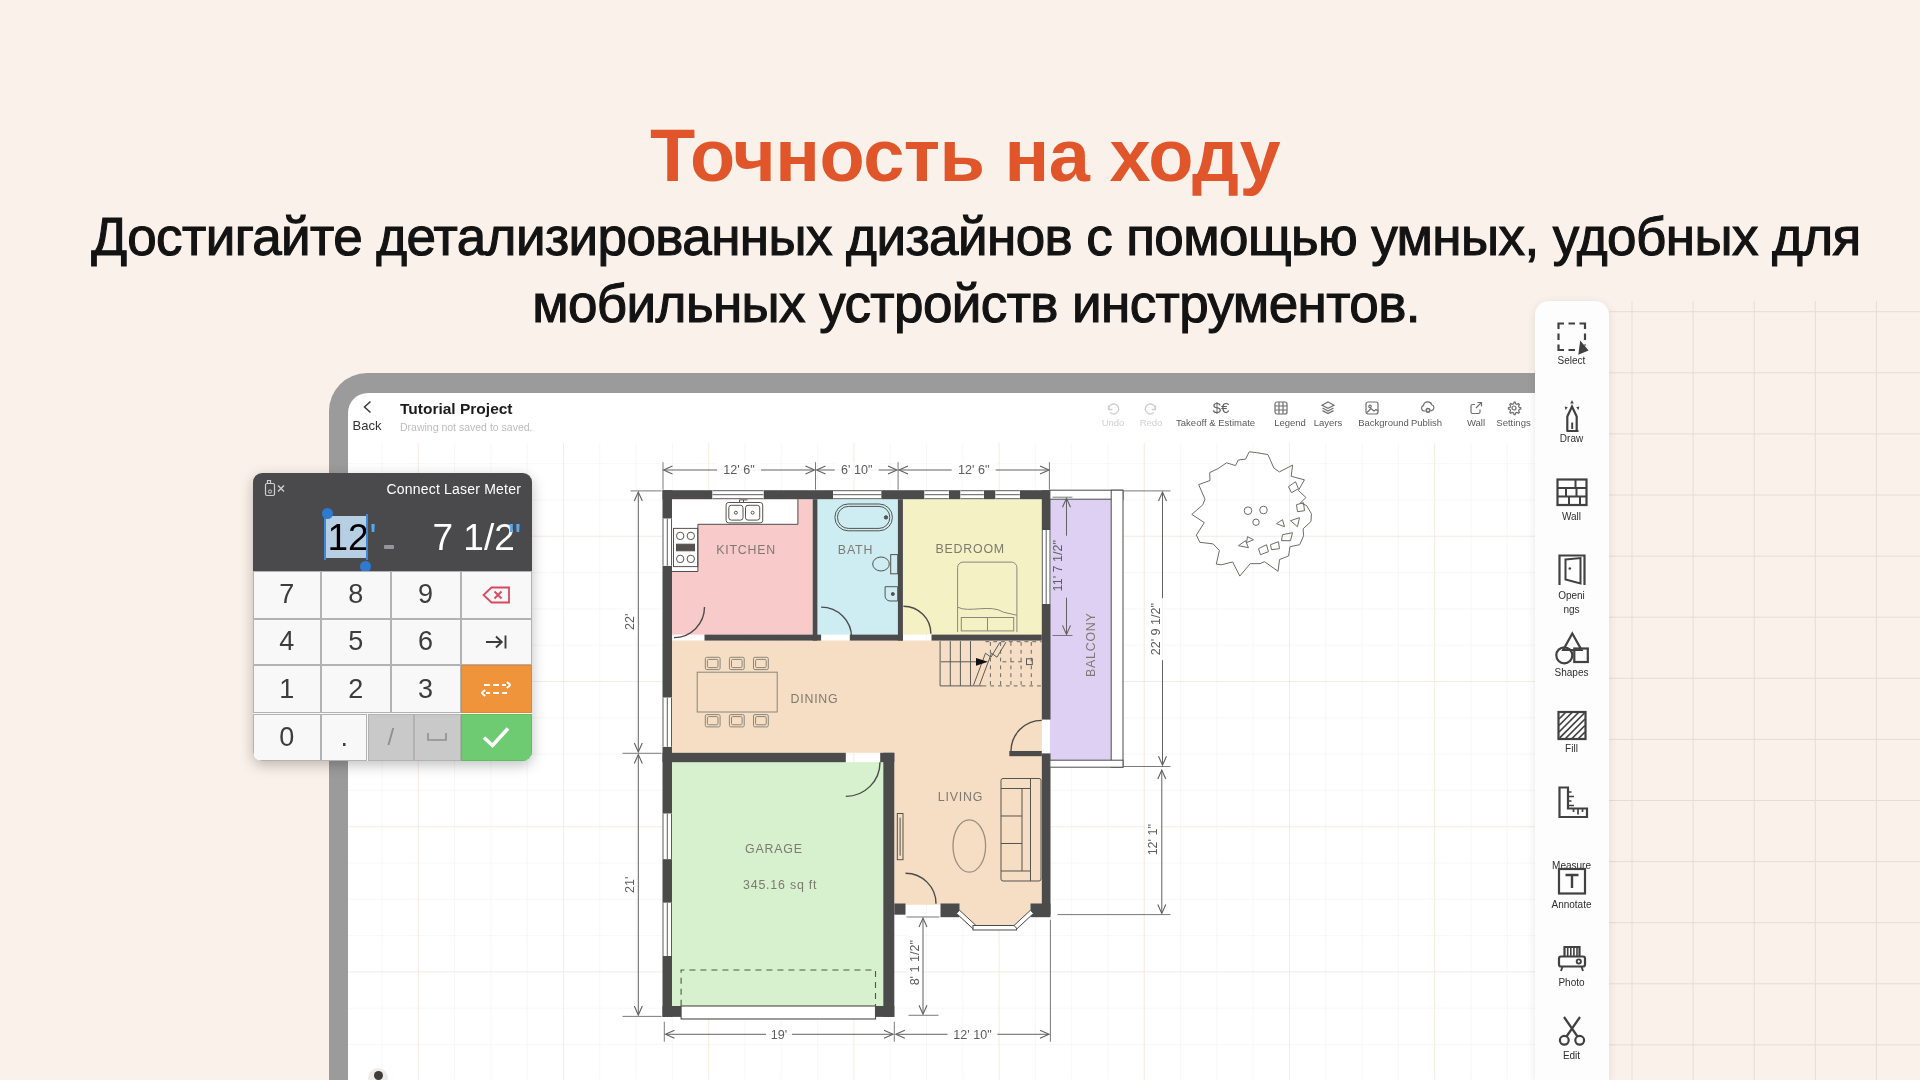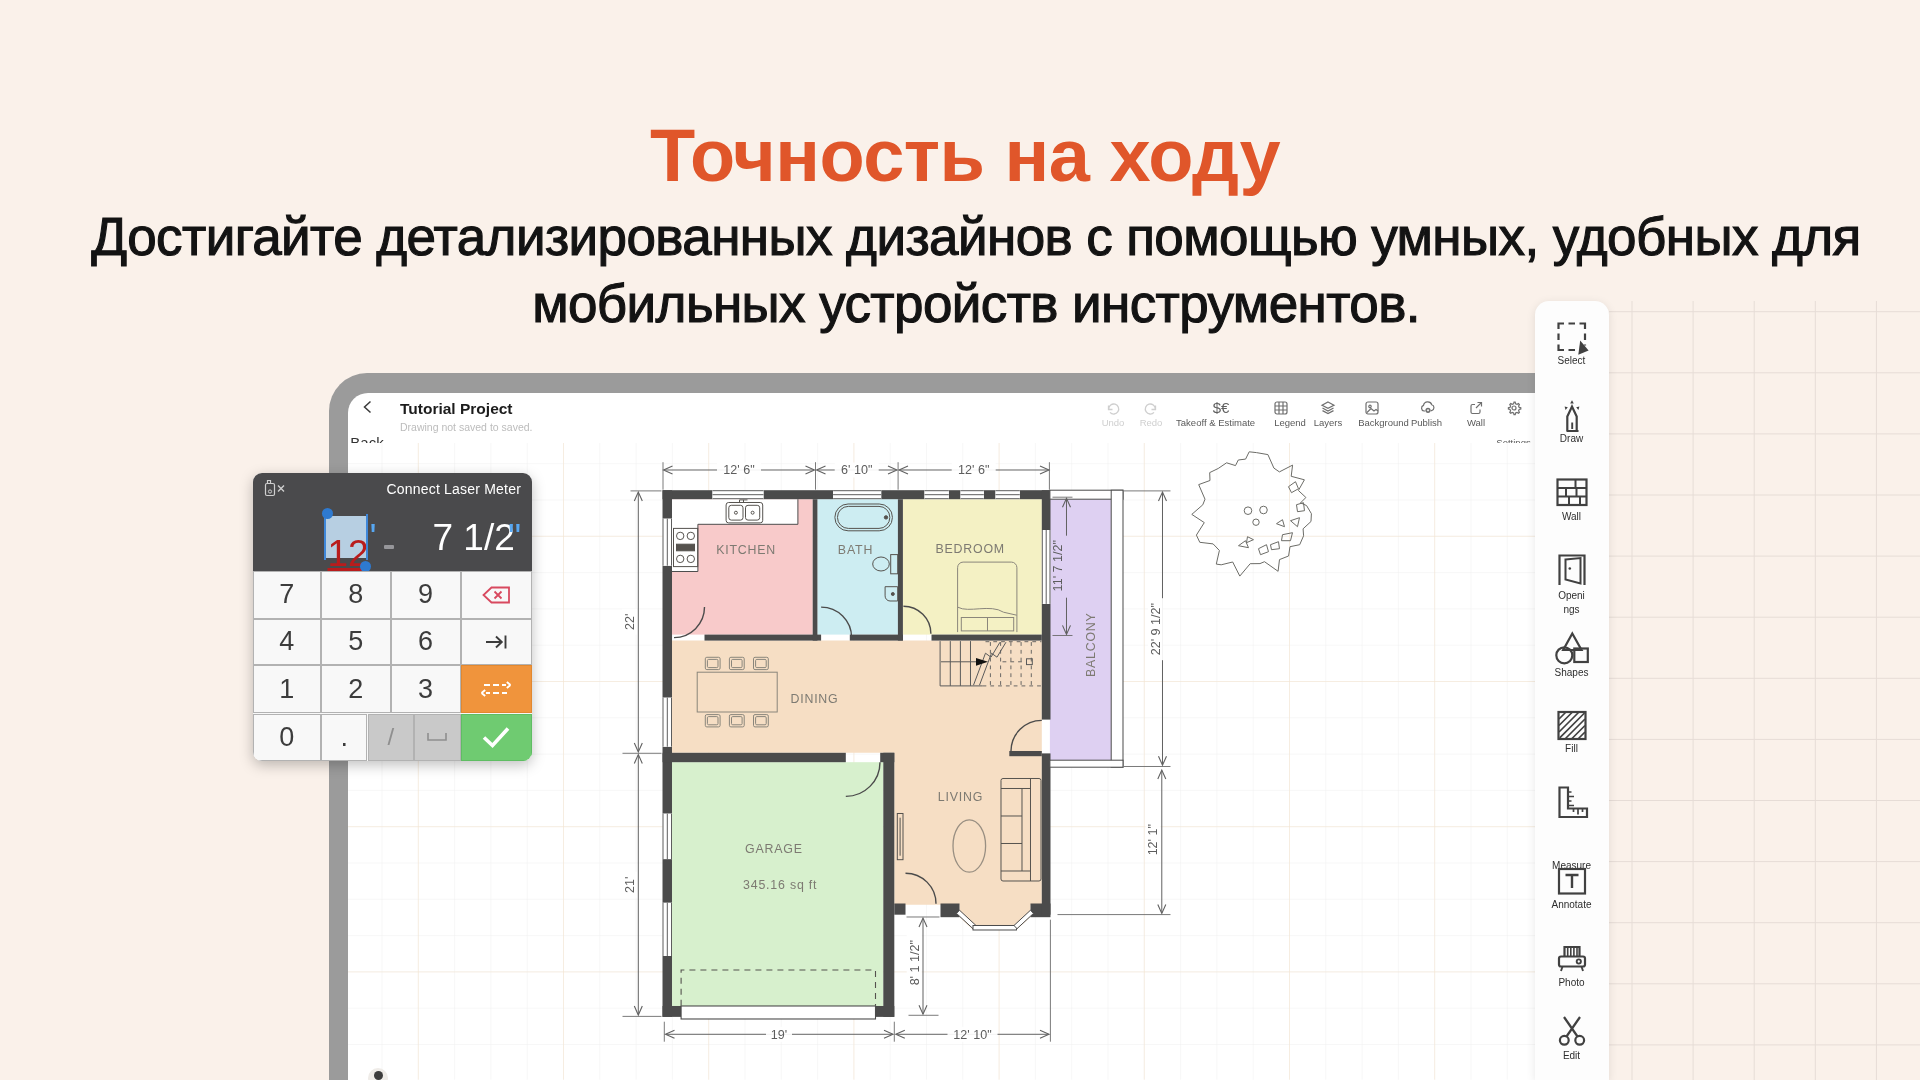--- a/index.html
+++ b/index.html
@@ -34,21 +34,21 @@
   border-radius:38px 0 0 0;"></div>
 
 <div class="abs" style="left:347.5px;top:392.5px;width:1232.5px;height:687.5px;background:#ffffff;
   border-radius:20px 0 0 0;"></div>
 
 <div class="abs" style="left:360px;top:399px;">
 <svg width="16" height="16" viewBox="0 0 16 16">
       <path d="M10.5 2.5 L4.5 8 L10.5 13.5" fill="none" stroke="#3a3a3a" stroke-width="1.5"></path>
     </svg></div>
 
-<div class="abs tlab" style="left:367px;top:434px;font-size:15px;color:#333;">Back</div>
+<div class="abs tlab" style="left:367px;top:418px;font-size:13px;color:#333;">Back</div>
 
 <div class="abs" style="left:400px;top:399.5px;font-size:15.5px;font-weight:700;color:#1c1c1c;">Tutorial Project</div>
 
 <div class="abs" style="left:400px;top:420.5px;font-size:10.5px;color:#bcbcbc;">Drawing not saved to saved.</div>
 
 <div class="abs" style="left:1105.0px;top:400px;width:16px;height:16px;"><svg width="16" height="16" viewBox="0 0 16 16">
       <path d="M3.5 5.5 L3.5 9.5 L7.5 9.5 M3.7 9 A5 5 0 1 1 5 12.4" stroke="#cfcfcf" fill="none" stroke-width="1.3"></path>
     </svg></div>
 <div class="tlab" style="left:1113.0px;top:417px;color:#cfcfcf;">Undo</div>
 
@@ -91,21 +91,21 @@
 <div class="abs" style="left:1468.0px;top:400px;width:16px;height:16px;"><svg width="16" height="16" viewBox="0 0 16 16">
       <path d="M7 4.5 H4.5 A1.5 1.5 0 0 0 3 6 V12 A1.5 1.5 0 0 0 4.5 13.5 H10.5 A1.5 1.5 0 0 0 12 12 V9.5" stroke="#6f6f6f" fill="none" stroke-width="1.2"></path>
       <path d="M9.5 2.5 L13.5 2.5 L13.5 6.5 M13.3 2.7 L8 8" stroke="#6f6f6f" fill="none" stroke-width="1.2"></path>
     </svg></div>
 <div class="tlab" style="left:1476.0px;top:417px;color:#5a5a5a;">Wall</div>
 
 <div class="abs" style="left:1505.5px;top:400px;width:16px;height:16px;"><svg width="16" height="16" viewBox="0 0 16 16">
       <circle cx="8" cy="8" r="2" stroke="#6f6f6f" fill="none" stroke-width="1.2"></circle>
       <path d="M8 2.2 L9.2 2.2 L9.6 3.8 L11 4.4 L12.5 3.6 L13.4 4.5 L12.6 6 L13.2 7.4 L14.8 7.8 L14.8 9 L13.2 9.4 L12.6 10.8 L13.4 12.3 L12.5 13.2 L11 12.4 L9.6 13 L9.2 14.6 L8 14.6 L7.6 13 L6.2 12.4 L4.7 13.2 L3.8 12.3 L4.6 10.8 L4 9.4 L2.4 9 L2.4 7.8 L4 7.4 L4.6 6 L3.8 4.5 L4.7 3.6 L6.2 4.4 L7.6 3.8 Z" stroke="#6f6f6f" fill="none" stroke-width="1.2"></path>
     </svg></div>
-<div class="tlab" style="left:1513.5px;top:437px;color:#5a5a5a;text-align:center;">Settings</div>
+<div class="tlab" style="left:1513.5px;top:417px;color:#5a5a5a;text-align:center;">Settings</div>
 
 <svg class="abs" style="left:347.5px;top:443.3px;" width="1187.5" height="636.7" viewBox="347.5 443.3 1187.5 636.7">
 <defs>
 <pattern id="gmin" patternUnits="userSpaceOnUse" width="36.3" height="36.3" x="18" y="27.9">
   <path d="M0 0 H36.3 M0 0 V36.3" stroke="#efefef" stroke-width="1" fill="none"></path>
 </pattern>
 <pattern id="gmaj" patternUnits="userSpaceOnUse" width="145.2" height="145.2" x="126.9" y="100.5">
   <path d="M0 0 H145.2 M0 0 V145.2" stroke="#f6e3cb" stroke-width="1" fill="none"></path>
 </pattern>
 <marker id="ah" orient="auto" markerWidth="13" markerHeight="12" refX="10.5" refY="5.5" markerUnits="userSpaceOnUse">
@@ -438,21 +438,21 @@
 <div class="abs" style="left:0;top:0;width:279.5px;height:288px;background:#f8f8f8;"></div>
 <div class="abs" style="left:0;top:0;width:279.5px;height:98.2px;background:#4a4a4c;"></div>
 <div class="abs" style="left:9px;top:6px;"><svg width="26" height="18" viewBox="0 0 26 18">
         <rect x="3.5" y="4.5" width="9" height="12" rx="1.5" fill="none" stroke="#cfcfcf" stroke-width="1.2"></rect>
         <circle cx="8" cy="12.5" r="1.6" fill="none" stroke="#cfcfcf" stroke-width="1"></circle>
         <path d="M5.5 4.5 V1.5 H8.5 M8.5 1 V4" stroke="#cfcfcf" stroke-width="1.2" fill="none"></path>
         <path d="M16 6.5 L22 12.5 M22 6.5 L16 12.5" stroke="#cfcfcf" stroke-width="1.4"></path>
       </svg></div>
 <div class="abs" style="right:11px;top:8px;font-size:14px;color:#fff;letter-spacing:0.2px;">Connect Laser Meter</div>
 <div class="abs" style="left:72px;top:42.6px;width:42.5px;height:42.5px;background:#b7cfe2;"></div>
-<div class="abs" style="left:75px;top:60px;font-size:37px;color:#b91c1c;text-decoration:underline;">12</div>
+<div class="abs" style="left:75px;top:44px;font-size:37px;color:#000000;">12</div>
 <div class="abs" style="left:117px;top:44px;font-size:37px;color:#57a7f2;">'</div>
 <div class="abs" style="left:131px;top:71.5px;width:10px;height:4.5px;background:#96969a;border-radius:1px;"></div>
 <div class="abs" style="left:180px;top:44px;font-size:37px;color:#fff;">7 1/2</div>
 <div class="abs" style="left:255.5px;top:44px;font-size:37px;color:#57a7f2;">"</div>
 <div class="abs" style="left:71px;top:41px;width:2px;height:46px;background:#3f87d8;"></div>
 <div class="abs" style="left:113.5px;top:41px;width:2px;height:46px;background:#3f87d8;"></div>
 <div class="abs" style="left:69.5px;top:34.5px;width:11px;height:11px;border-radius:50%;background:#2e7ad0;"></div>
 <div class="abs" style="left:107px;top:88px;width:11px;height:11px;border-radius:50%;background:#2e7ad0;"></div>
 
 <div class="key" style="left:0.0px;top:98.2px;width:68.4px;height:47.4px;">7</div>

